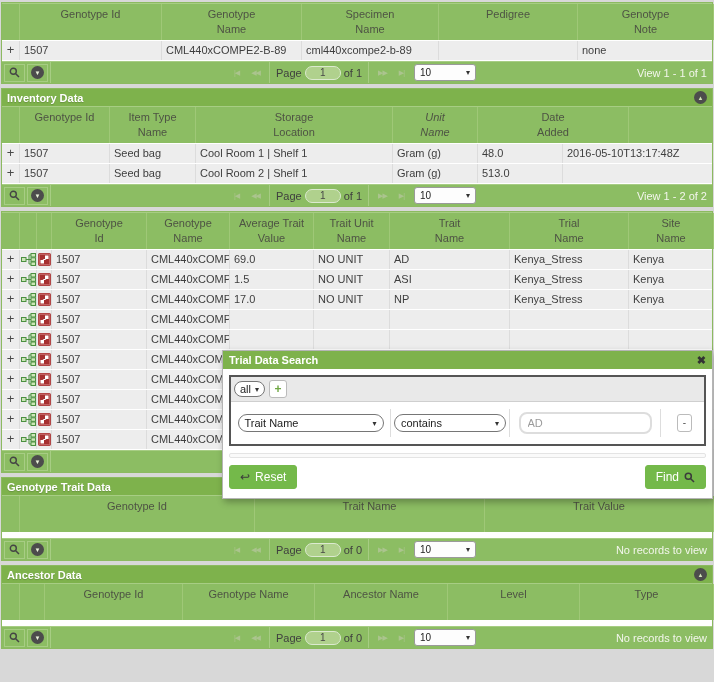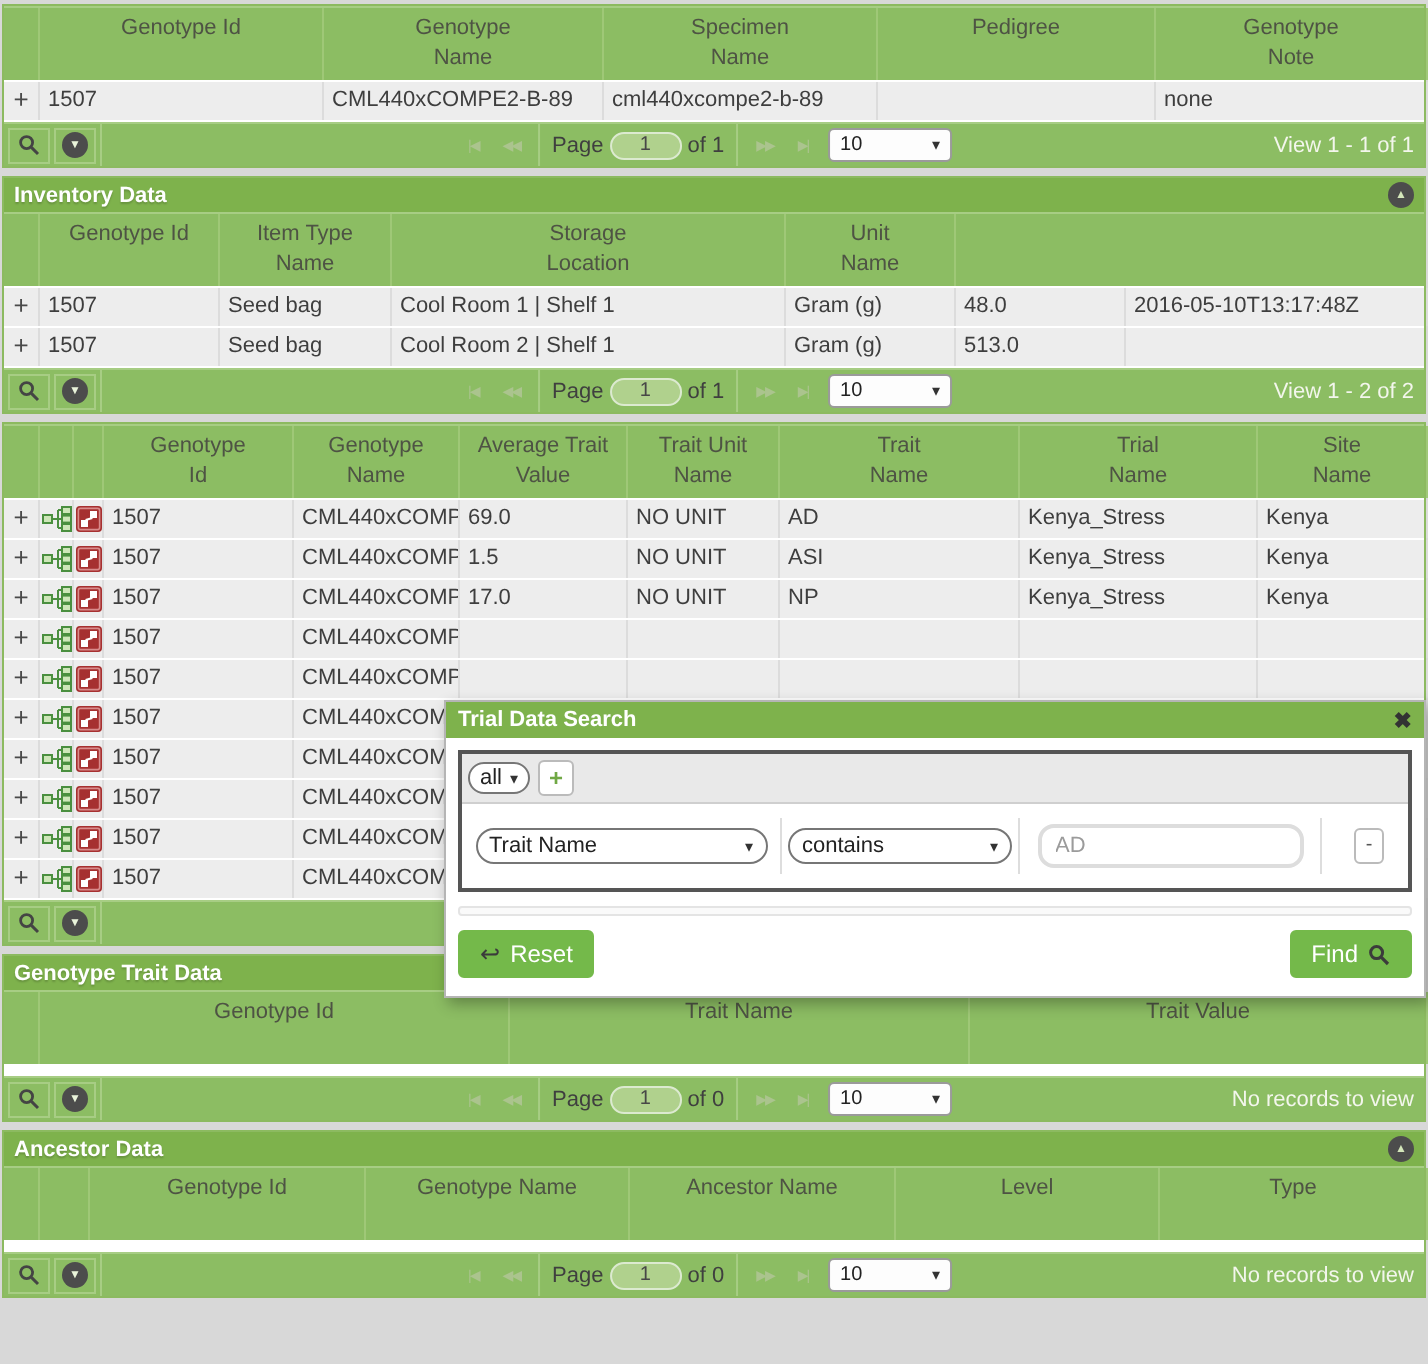--- a/index.html
+++ b/index.html
@@ -148,22 +148,24 @@
     <span class="t">Inventory Data</span>
     <span class="collapse">▲</span>
   </div>
   <div class="ghead">
       <div class="hcell" style="width: 18px;"></div>
       <div class="hcell" style="width: 90px;">Genotype Id</div>
       <div class="hcell" style="width: 86px;">Item Type
 Name</div>
       <div class="hcell" style="width: 197px;">Storage
 Location</div>
-      <div class="hcell" style="width: 85px;">Unit
-Name</div>
+      <div class="hcell" style="width: 85px; font-style: italic;">Unit
+Name</div>
+      <div class="hcell" style="width: 151px;">Date
+Added</div>
     </div>
   <div class="gbody">
       <div class="grow">
         <div class="cell expand" style="width: 18px;">+</div>
         <div class="cell" style="width: 90px;">1507</div>
         <div class="cell" style="width: 86px;">Seed bag</div>
         <div class="cell" style="width: 197px;">Cool Room 1 | Shelf 1</div>
         <div class="cell" style="width: 85px;">Gram (g)</div>
         <div class="cell" style="width: 85px;">48.0</div>
         <div class="cell" style="width: 151px;">2016-05-10T13:17:48Z</div>

